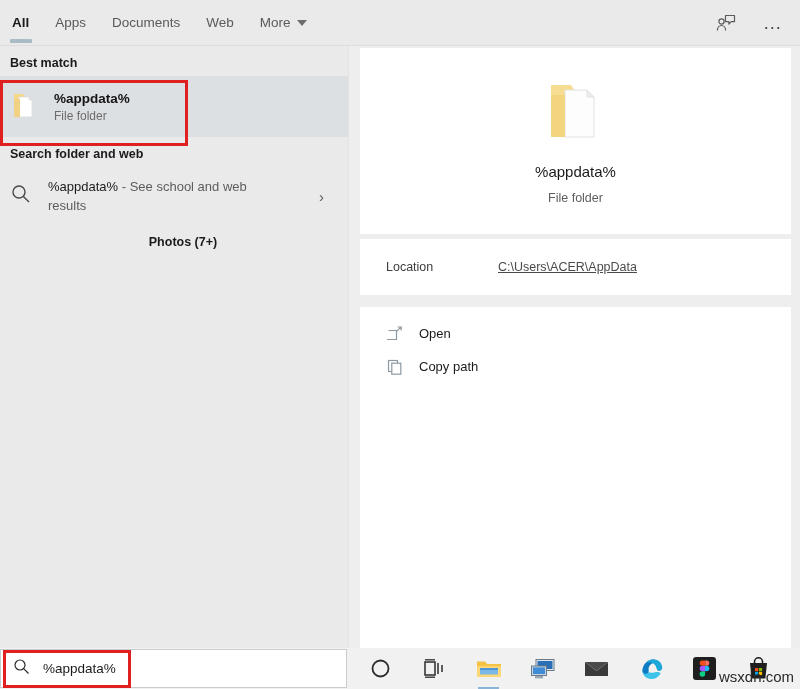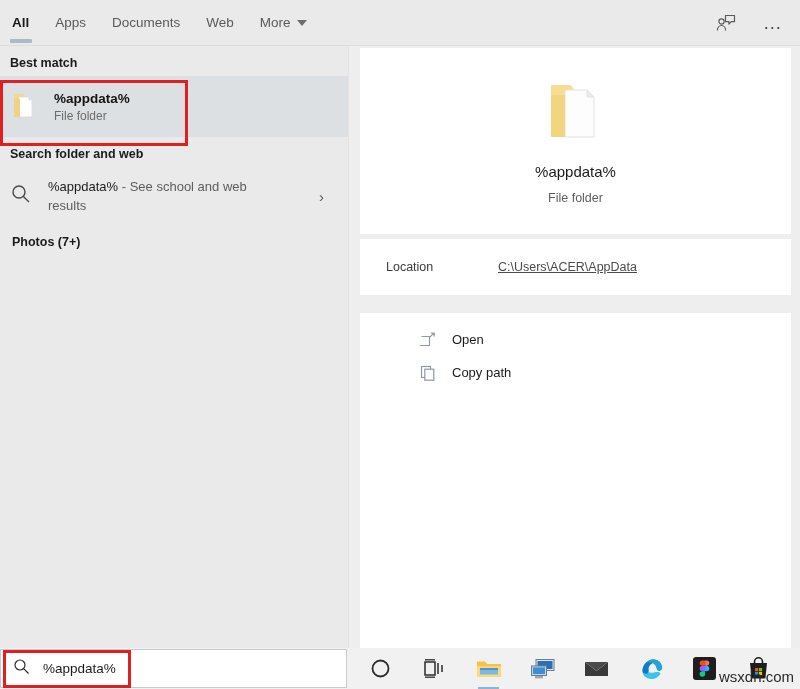--- a/index.html
+++ b/index.html
@@ -165,21 +165,22 @@
   .chev {
     margin-left: auto;
     margin-right: 14px;
     color: #5a5a5a;
     font-size: 15px;
   }
   .photos-head {
     font-size: 12.5px;
     font-weight: bold;
     color: #1b1b1b;
-    padding: 10px 10px 6px 12px;
+    padding: 10px 10px 6px 28px;
+    text-align: center;
   }
 
   
   .right-col {
     flex: 1 1 auto;
     background: #eeeeee;
     padding: 2px 9px 0 11px;
     display: flex;
     flex-direction: column;
     min-width: 0;
@@ -219,24 +220,23 @@
     width: 112px;
     flex: 0 0 112px;
   }
   .loc-link {
     font-size: 12.5px;
     color: #4a4a4a;
     text-decoration: underline;
     cursor: default;
   }
   .card-actions {
-    margin-top: 18px;
+    margin-top: 12px;
     flex: 1 1 auto;
     padding-top: 10px;
-    padding-left: 33px;
   }
   .action {
     display: flex;
     align-items: center;
     height: 33px;
     padding-left: 26px;
     gap: 16px;
     cursor: default;
   }
   .action-label {

